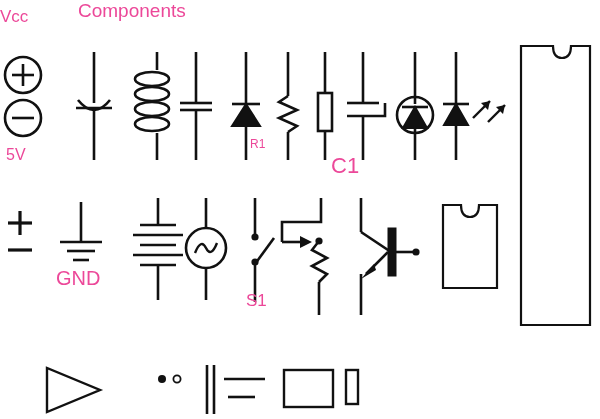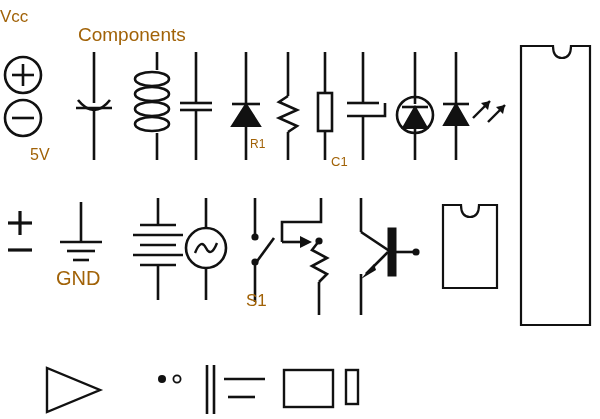--- a/index.html
+++ b/index.html
@@ -5,26 +5,26 @@
   html,body{margin:0;padding:0;}
   body{
     width:600px;height:419px;
     background:#ffffff;
     font-family:"Liberation Sans", sans-serif;
     color:#111111;
     overflow:hidden;
     position:relative;
   }
   #canvas{position:absolute;left:0;top:0;width:600px;height:419px;}
-  .lbl{position:absolute;white-space:nowrap;color:#a16207;line-height:1;}
-  #title{left:78px;top:1px;font-size:19px;margin-top:24px;}
+  .lbl{position:absolute;white-space:nowrap;color:#ec4899;line-height:1;}
+  #title{left:78px;top:1px;font-size:19px;}
   #vcc-label{left:0px;top:8px;font-size:17px;}
-  #volt-label{left:30px;top:147px;font-size:16px;}
+  #volt-label{left:6px;top:147px;font-size:16px;}
   #r1-label{left:250px;top:138px;font-size:12px;text-align:right;}
-  #c1-label{left:331px;top:155px;font-size:13px;}
+  #c1-label{left:331px;top:155px;font-size:22px;}
   #gnd-label{left:56px;top:268px;font-size:20px;}
   #s1-label{left:246px;top:292px;font-size:17px;}
 </style>
 </head>
 <body>
 
 <svg id="canvas" viewBox="0 0 600 419" xmlns="http://www.w3.org/2000/svg">
 
   <g stroke="#111111" fill="none" stroke-width="2.6" stroke-linecap="butt">
 

